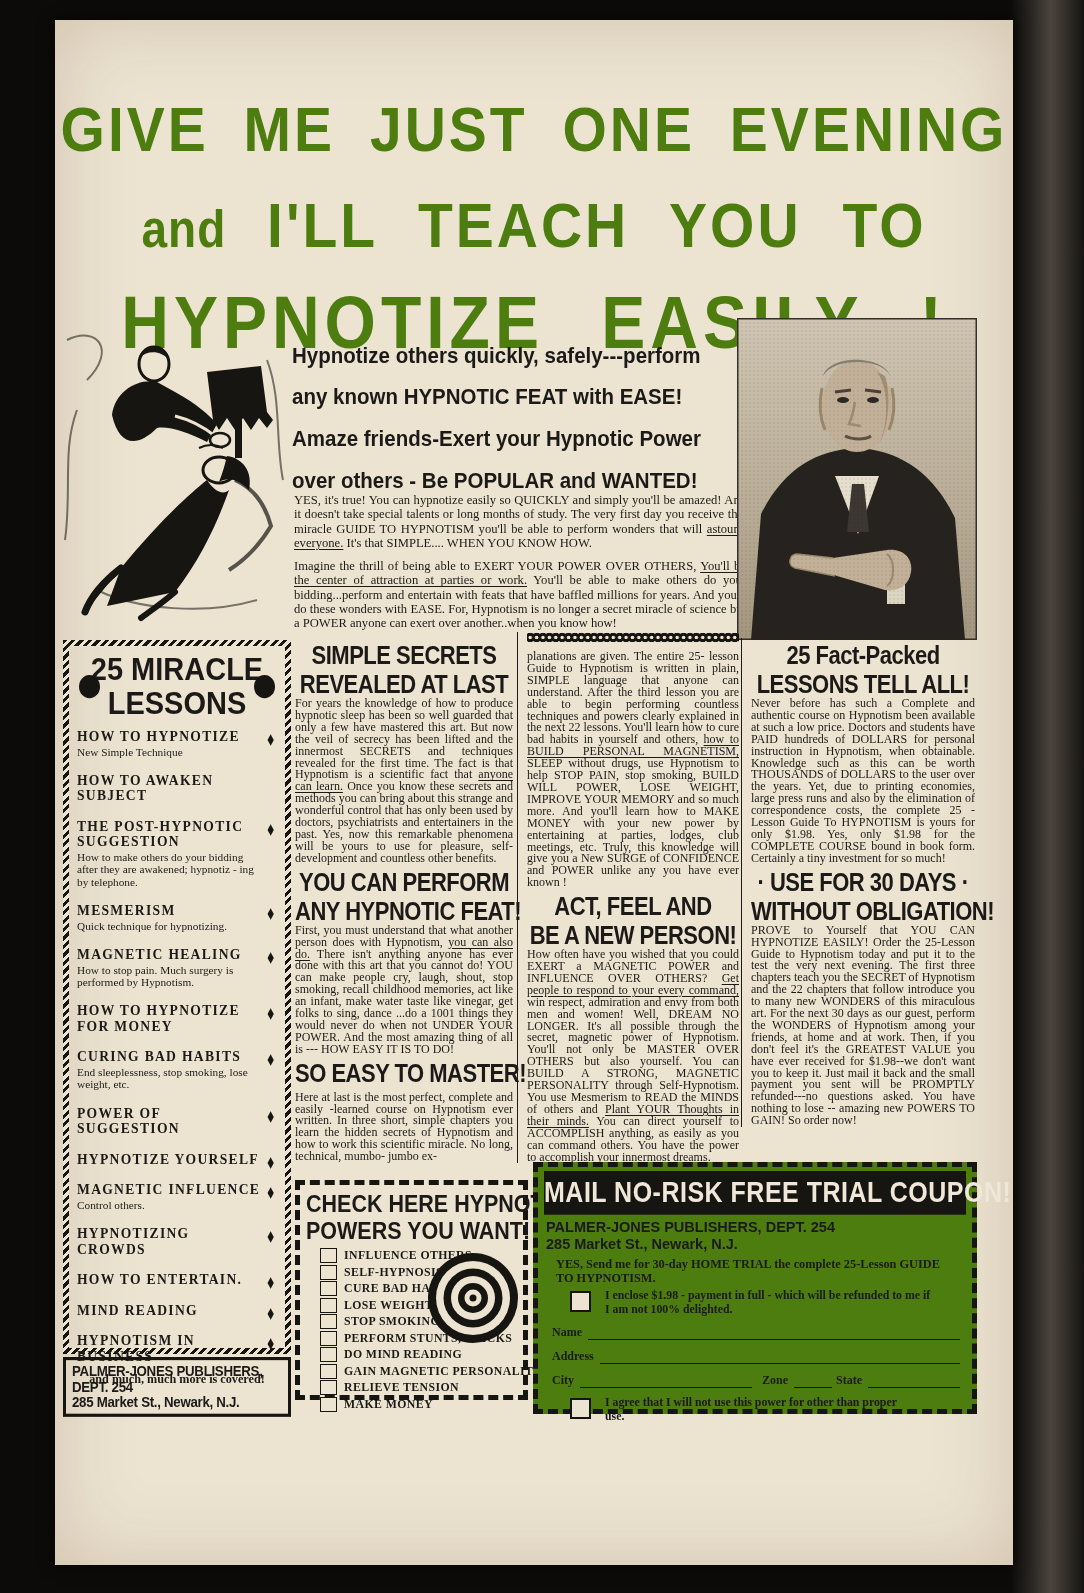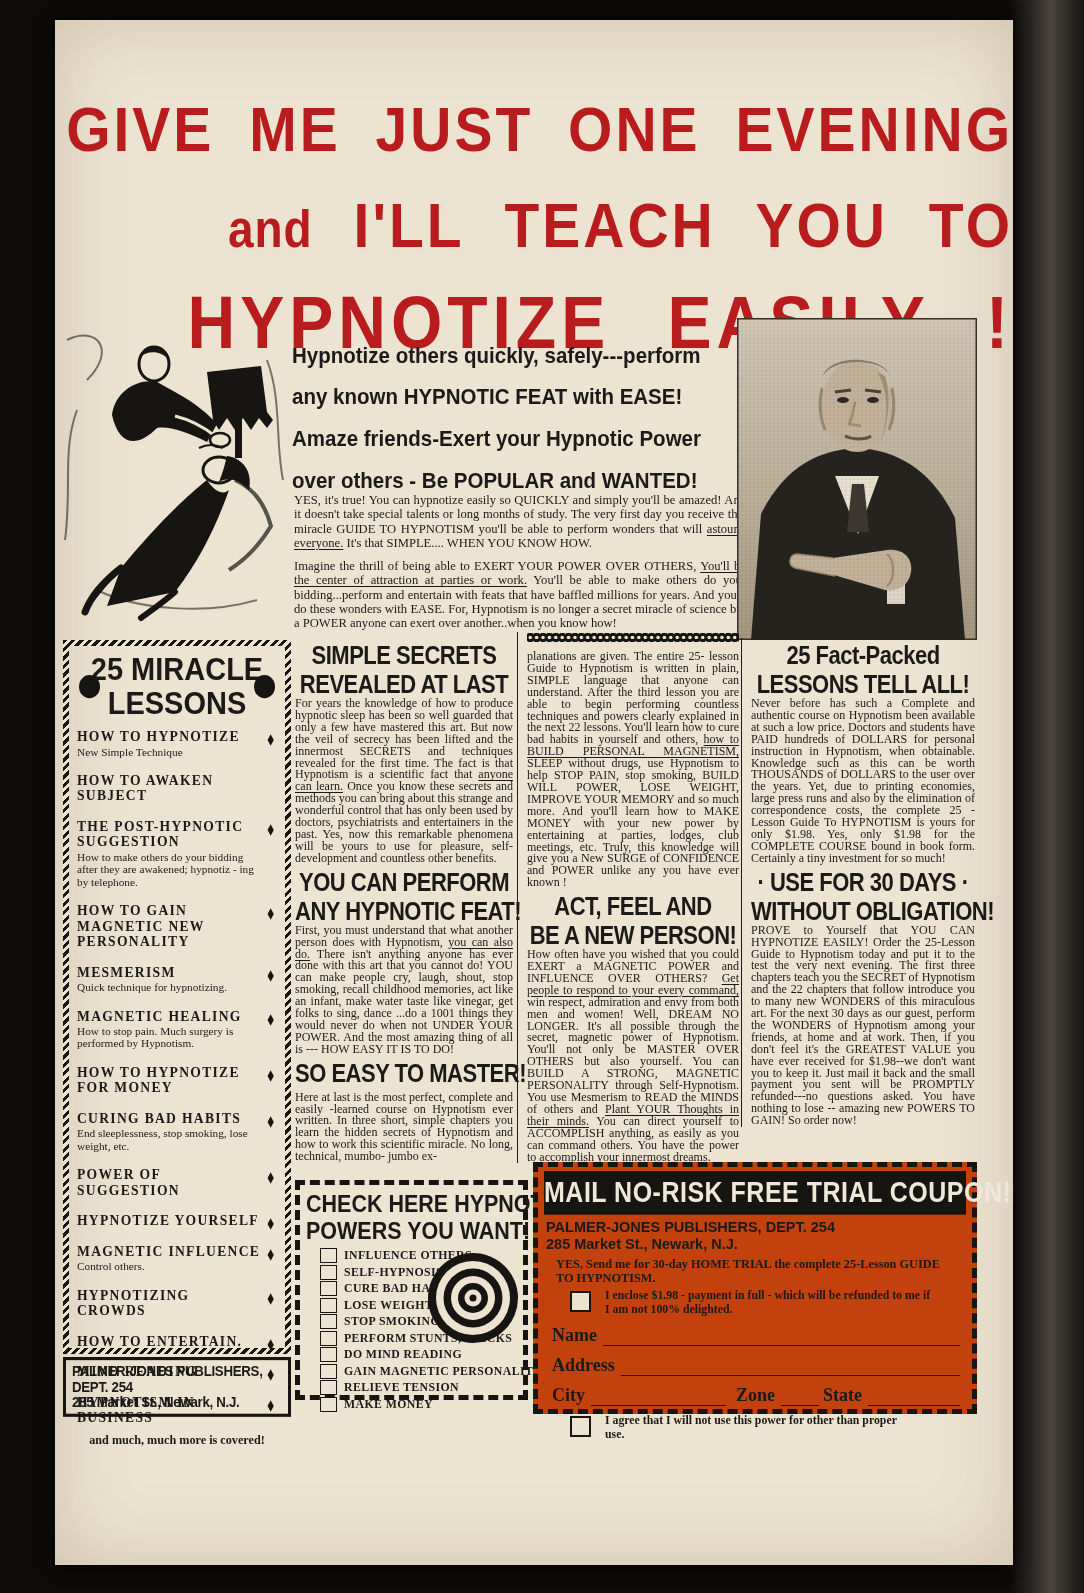--- a/index.html
+++ b/index.html
@@ -3,22 +3,22 @@
 <meta charset="utf-8">
 <style>
   html,body{margin:0;padding:0;}
   body{width:1084px;height:1593px;background:#0c0b09;position:relative;overflow:hidden;
        font-family:"Liberation Serif",serif;color:#1c1a18;}
   .edge-strip{position:absolute;right:0;top:0;width:74px;height:100%;
        background:linear-gradient(90deg,#0c0b09 0%,#2a2723 30%,#4a443c 55%,#161412 100%);}
   .page{position:absolute;left:55px;top:20px;width:958px;height:1545px;
        background:#ece3d1;box-shadow:inset 0 0 80px rgba(120,85,55,.22), 0 0 14px rgba(0,0,0,.7);}
   
-  .headline{position:absolute;top:72px;left:0;width:100%;text-align:right;
-       font-family:"Liberation Sans",sans-serif;font-weight:bold;color:#b91c1c;}
+  .headline{position:absolute;top:72px;left:0;width:100%;text-align:center;
+       font-family:"Liberation Sans",sans-serif;font-weight:bold;color:#4d7c0f;}
   .hl1{font-size:57px;letter-spacing:3px;word-spacing:16px;transform:scaleY(1.12);transform-origin:top;}
   .hl2{font-size:57px;letter-spacing:3px;word-spacing:22px;margin-top:30px;transform:scaleY(1.12);transform-origin:top;}
   .hl2 .and{font-size:46px;letter-spacing:1px;text-transform:lowercase;}
   .hl3{font-size:66px;letter-spacing:5px;word-spacing:34px;margin-top:26px;transform:scaleY(1.12);transform-origin:top;}
   
   .illus{position:absolute;left:2px;top:300px;width:232px;height:308px;}
   .tagline{position:absolute;left:237px;top:314px;width:453px;
        font-family:"Liberation Sans",sans-serif;font-weight:bold;font-size:20.5px;
        line-height:38px;text-align:justify;transform:scaleY(1.1);transform-origin:top;}
   .tagline .tl{display:block;white-space:nowrap;}
@@ -60,30 +60,30 @@
   .checkbox-box{position:absolute;left:240px;top:1160px;width:233px;height:220px;box-sizing:border-box;
        border:5px dashed #171511;padding:5px 6px;}
   .chk-title{font-family:"Liberation Sans",sans-serif;font-weight:bold;font-size:21.5px;line-height:24px;
        text-align:center;transform:scaleY(1.15);transform-origin:top;margin-bottom:10px;white-space:nowrap;}
   .chk-row{display:flex;align-items:center;margin:0 0 1.5px 14px;}
   .cbox{width:15px;height:13px;border:1.7px solid #171511;margin-right:7px;flex:0 0 auto;background:#ece3d1;}
   .chk-label{font-weight:bold;font-size:11.8px;letter-spacing:.4px;white-space:nowrap;}
   .bullseye{position:absolute;right:3px;top:66px;}
   
   .coupon{position:absolute;left:478px;top:1142px;width:444px;height:252px;box-sizing:border-box;
-       border:5px dashed #171511;padding:4px 8px;background:#c2410c;}
+       border:5px dashed #171511;padding:4px 8px;background:#4d7c0f;}
   .banner{background:#171511;color:#efe7d7;font-family:"Liberation Sans",sans-serif;font-weight:bold;
        font-size:25px;letter-spacing:.5px;text-align:center;padding:4px 0 5px 0;
        transform:scaleY(1.15);transform-origin:top;margin:0 -2px 10px -2px;white-space:nowrap;}
   .cp-pub{font-family:"Liberation Sans",sans-serif;font-weight:bold;font-size:14.5px;line-height:16.5px;}
   .cp-yes{font-weight:bold;font-size:12.3px;line-height:14px;margin:5px 0 4px 10px;width:400px;}
   .cp-chk{display:flex;margin:3px 0 4px 24px;}
   .cp-chk .cbox{width:17px;height:17px;border:2px solid #171511;margin-right:14px;margin-top:2px;}
   .cp-chk-text{font-weight:bold;font-size:11.8px;line-height:13.5px;width:330px;}
-  .field-row{display:flex;align-items:flex-end;margin:9px 4px 0 6px;font-weight:bold;font-size:18px;}
+  .field-row{display:flex;align-items:flex-end;margin:9px 4px 0 6px;font-weight:bold;font-size:12px;}
   .flabel{margin-right:6px;white-space:nowrap;}
   .fline{border-bottom:1.8px solid #171511;height:14px;flex:1;}
   .fline.short{flex:0 0 38px;} .fline.state{flex:0 0 92px;}
   .agree{margin-top:8px;}
 </style>
 </head>
 <body>
 
 <div class="edge-strip"></div>
 
@@ -179,24 +179,20 @@
       </div>
     <div class="lesson">
         <div class="lt">HOW TO AWAKEN SUBJECT</div>
       </div>
     <div class="lesson">
         <div class="lt">THE POST-HYPNOTIC SUGGESTION</div>
         <span class="dia"></span>
         <div class="ld">How to make others do your bidding after they are awakened; hypnotiz - ing by telephone.</div>
       </div>
     <div class="lesson">
-        <div class="lt">HOW TO GAIN MAGNETIC NEW PERSONALITY</div>
-        <span class="dia"></span>
-      </div>
-    <div class="lesson">
         <div class="lt">MESMERISM</div>
         <span class="dia"></span>
         <div class="ld">Quick technique for hypnotizing.</div>
       </div>
     <div class="lesson">
         <div class="lt">MAGNETIC HEALING</div>
         <span class="dia"></span>
         <div class="ld">How to stop pain. Much surgery is performed by Hypnotism.</div>
       </div>
     <div class="lesson">

